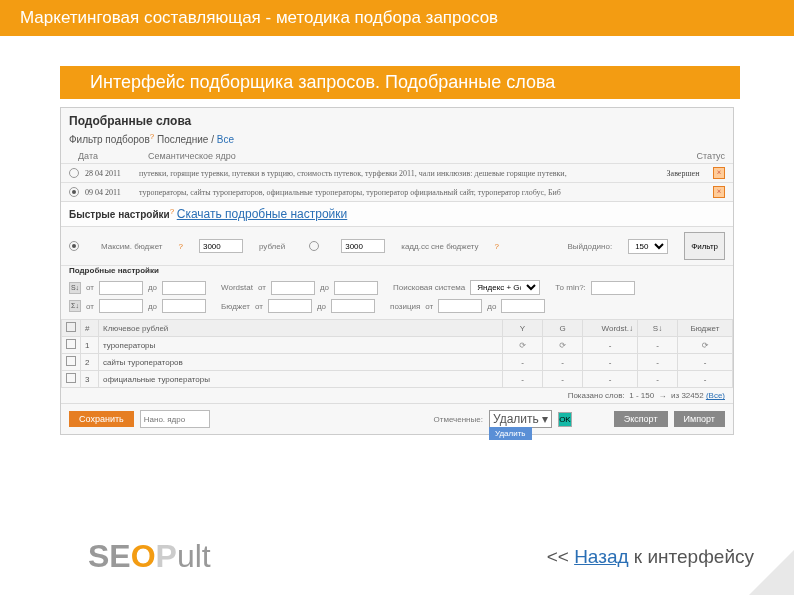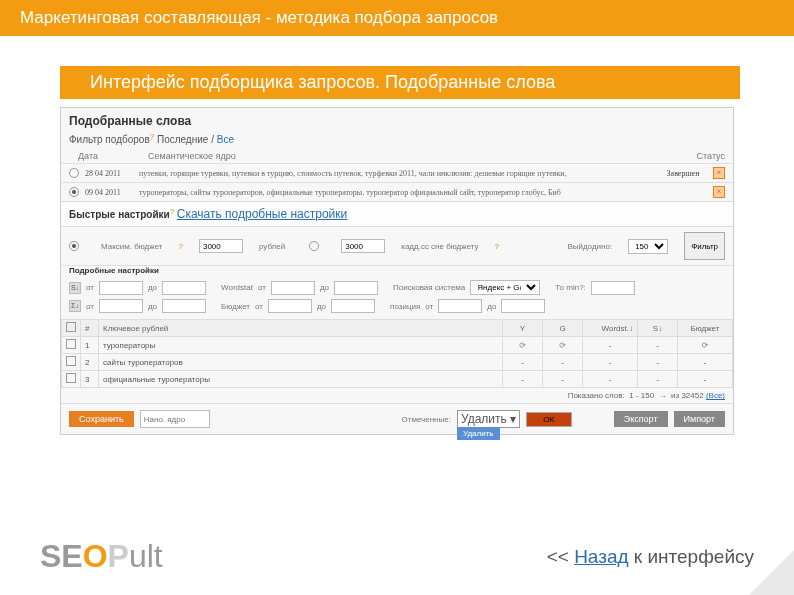--- a/index.html
+++ b/index.html
@@ -29,27 +29,27 @@
 .lbl { font-size: 8px; color: #777; }
 .icn { width: 12px; height: 12px; background: #ddd; border: 1px solid #bbb; font-size: 7px; text-align: center; line-height: 10px; }
 .tbl { width: 100%; border-collapse: collapse; margin-top: 4px; }
 .tbl th, .tbl td { border: 1px solid #ddd; padding: 2px 4px; font-size: 8px; text-align: left; }
 .tbl th { background: #efefef; color: #666; font-weight: normal; }
 .cb { width: 10px; height: 10px; border: 1px solid #999; display: inline-block; }
 .spin { color: #888; }
 .footer-row { display: flex; align-items: center; padding: 6px 8px; gap: 6px; border-top: 1px solid #ddd; }
 .btn-save { background: #e67e22; color: #fff; border: none; padding: 3px 10px; font-size: 9px; }
 .btn-gray { background: #888; color: #fff; border: none; padding: 3px 10px; font-size: 9px; }
-.btn-ok { background: #c2410c; border: 1px solid #aaa; padding: 2px 16px; font-size: 8px; }
+.btn-ok { background: #14b8a6; border: 1px solid #aaa; padding: 2px 0; font-size: 8px; }
 .dropdown { border: 1px solid #999; background: #fff; padding: 1px 3px; font-size: 12px; }
 .dd-menu { position: absolute; background: #5a8fd6; color: #fff; padding: 2px 6px; font-size: 8px; margin-top: 1px; }
 .pag { font-size: 8px; color: #666; text-align: right; padding: 3px 8px; }
 .pag a { color: #2a6fb5; }
 .bottom { position: absolute; bottom: 20px; left: 40px; right: 40px; display: flex; justify-content: space-between; align-items: center; }
-.logo { font-size: 32px; font-weight: bold; }
+.logo { font-size: 32px; font-weight: bold; margin-left: 48px; }
 .logo .g { color: #999; } .logo .o1 { color: #f39c12; } .logo .o2 { color: #ccc; }
 .back { font-size: 19px; color: #555; }
 .back a { color: #2a6fb5; }
 .corner { position: absolute; bottom: 0; right: 0; width: 0; height: 0; border-left: 45px solid transparent; border-bottom: 45px solid #e8e8e8; }
 </style>
 </head>
 <body>
 
 <div class="orange-bar-top">Маркетинговая составляющая - методика подбора запросов</div>
 <div class="orange-bar-sub">Интерфейс подборщика запросов. Подобранные слова</div>

